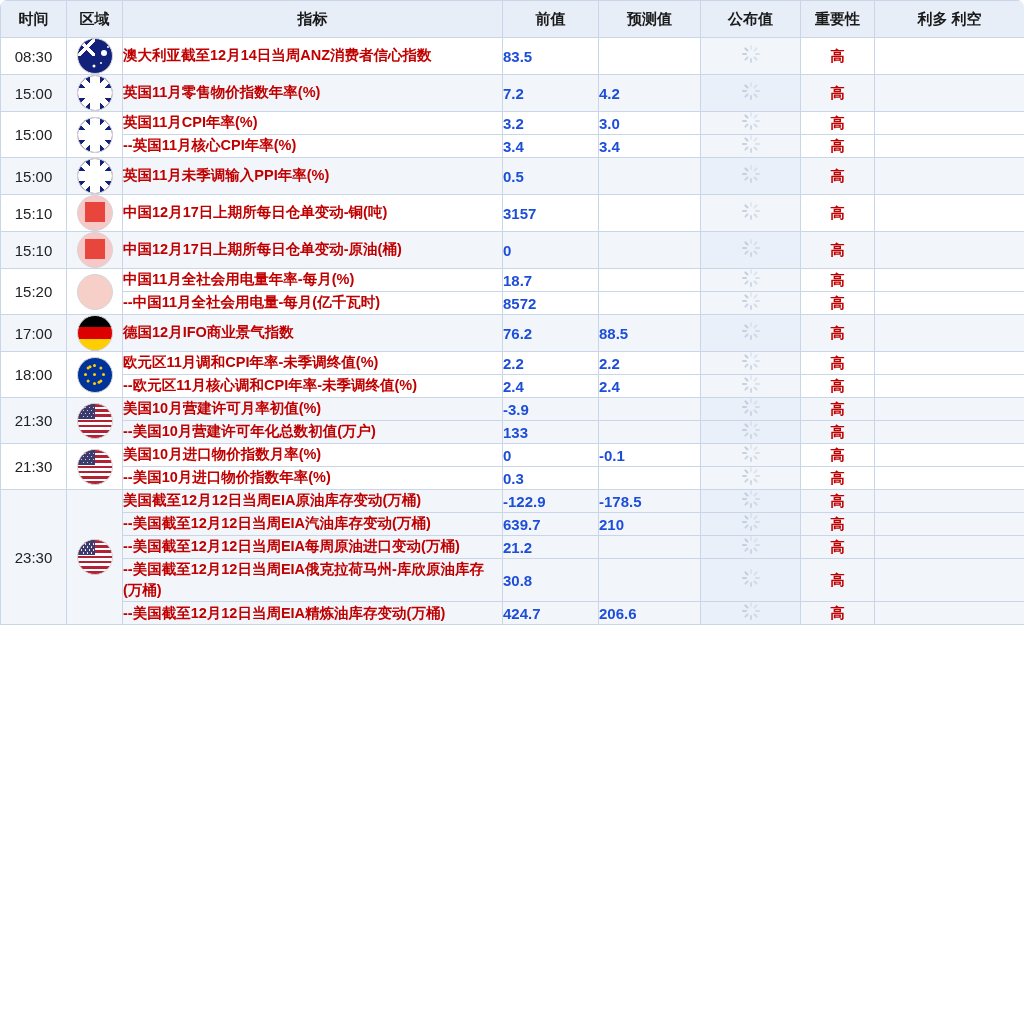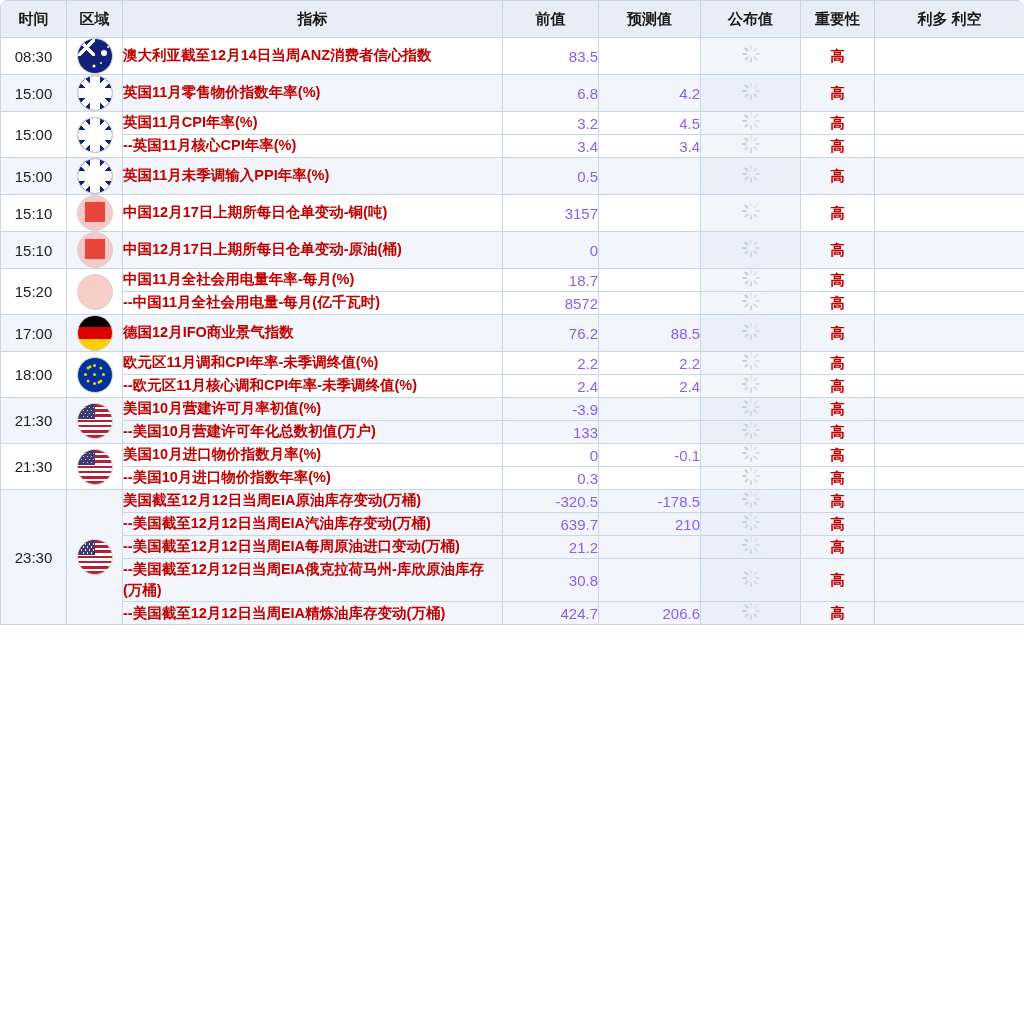--- a/index.html
+++ b/index.html
@@ -46,24 +46,24 @@
   }
   td.indicator {
     color: #c00000;
     font-size: 14.5px;
     font-weight: bold;
     padding: 6px 8px;
     line-height: 1.45;
     text-align: left;
   }
   td.num {
-    text-align: right;
-    color: #8b5cf6;
+    text-align: left;
+    color: #1d4ed8;
     font-size: 15px;
-    font-weight: normal;
+    font-weight: bold;
   }
   td.pub {
     text-align: center;
     background: #f2f6fb;
   }
   td.importance {
     text-align: center;
     color: #c00000;
     font-size: 14.5px;
     font-weight: bold;
@@ -239,32 +239,32 @@
           <td class="num">83.5</td>
           <td class="num"></td>
           <td class="pub"><span class="spinner"><i style="transform: rotate(0deg); opacity: 0.3;"></i><i style="transform: rotate(45deg); opacity: 0.38;"></i><i style="transform: rotate(90deg); opacity: 0.46;"></i><i style="transform: rotate(135deg); opacity: 0.54;"></i><i style="transform: rotate(180deg); opacity: 0.62;"></i><i style="transform: rotate(225deg); opacity: 0.7;"></i><i style="transform: rotate(270deg); opacity: 0.78;"></i><i style="transform: rotate(315deg); opacity: 0.86;"></i></span></td>
           <td class="importance">高</td>
           <td class="effect"></td>
         </tr>
         <tr class="alt">
           <td class="time" rowspan="1">15:00</td>
           <td class="region" rowspan="1"><span class="flag flag-gb"></span></td>
           <td class="indicator">英国11月零售物价指数年率(%)</td>
-          <td class="num">6.8</td>
+          <td class="num">7.2</td>
           <td class="num">4.2</td>
           <td class="pub"><span class="spinner"><i style="transform: rotate(0deg); opacity: 0.3;"></i><i style="transform: rotate(45deg); opacity: 0.38;"></i><i style="transform: rotate(90deg); opacity: 0.46;"></i><i style="transform: rotate(135deg); opacity: 0.54;"></i><i style="transform: rotate(180deg); opacity: 0.62;"></i><i style="transform: rotate(225deg); opacity: 0.7;"></i><i style="transform: rotate(270deg); opacity: 0.78;"></i><i style="transform: rotate(315deg); opacity: 0.86;"></i></span></td>
           <td class="importance">高</td>
           <td class="effect"></td>
         </tr>
         <tr>
           <td class="time" rowspan="2">15:00</td>
           <td class="region" rowspan="2"><span class="flag flag-gb"></span></td>
           <td class="indicator">英国11月CPI年率(%)</td>
           <td class="num">3.2</td>
-          <td class="num">4.5</td>
+          <td class="num">3.0</td>
           <td class="pub"><span class="spinner"><i style="transform: rotate(0deg); opacity: 0.3;"></i><i style="transform: rotate(45deg); opacity: 0.38;"></i><i style="transform: rotate(90deg); opacity: 0.46;"></i><i style="transform: rotate(135deg); opacity: 0.54;"></i><i style="transform: rotate(180deg); opacity: 0.62;"></i><i style="transform: rotate(225deg); opacity: 0.7;"></i><i style="transform: rotate(270deg); opacity: 0.78;"></i><i style="transform: rotate(315deg); opacity: 0.86;"></i></span></td>
           <td class="importance">高</td>
           <td class="effect"></td>
         </tr>
         <tr>
           <td class="indicator">--英国11月核心CPI年率(%)</td>
           <td class="num">3.4</td>
           <td class="num">3.4</td>
           <td class="pub"><span class="spinner"><i style="transform: rotate(0deg); opacity: 0.3;"></i><i style="transform: rotate(45deg); opacity: 0.38;"></i><i style="transform: rotate(90deg); opacity: 0.46;"></i><i style="transform: rotate(135deg); opacity: 0.54;"></i><i style="transform: rotate(180deg); opacity: 0.62;"></i><i style="transform: rotate(225deg); opacity: 0.7;"></i><i style="transform: rotate(270deg); opacity: 0.78;"></i><i style="transform: rotate(315deg); opacity: 0.86;"></i></span></td>
           <td class="importance">高</td>
@@ -379,21 +379,21 @@
           <td class="num">0.3</td>
           <td class="num"></td>
           <td class="pub"><span class="spinner"><i style="transform: rotate(0deg); opacity: 0.3;"></i><i style="transform: rotate(45deg); opacity: 0.38;"></i><i style="transform: rotate(90deg); opacity: 0.46;"></i><i style="transform: rotate(135deg); opacity: 0.54;"></i><i style="transform: rotate(180deg); opacity: 0.62;"></i><i style="transform: rotate(225deg); opacity: 0.7;"></i><i style="transform: rotate(270deg); opacity: 0.78;"></i><i style="transform: rotate(315deg); opacity: 0.86;"></i></span></td>
           <td class="importance">高</td>
           <td class="effect"></td>
         </tr>
         <tr class="alt">
           <td class="time" rowspan="5">23:30</td>
           <td class="region" rowspan="5"><span class="flag flag-us"></span></td>
           <td class="indicator">美国截至12月12日当周EIA原油库存变动(万桶)</td>
-          <td class="num">-320.5</td>
+          <td class="num">-122.9</td>
           <td class="num">-178.5</td>
           <td class="pub"><span class="spinner"><i style="transform: rotate(0deg); opacity: 0.3;"></i><i style="transform: rotate(45deg); opacity: 0.38;"></i><i style="transform: rotate(90deg); opacity: 0.46;"></i><i style="transform: rotate(135deg); opacity: 0.54;"></i><i style="transform: rotate(180deg); opacity: 0.62;"></i><i style="transform: rotate(225deg); opacity: 0.7;"></i><i style="transform: rotate(270deg); opacity: 0.78;"></i><i style="transform: rotate(315deg); opacity: 0.86;"></i></span></td>
           <td class="importance">高</td>
           <td class="effect"></td>
         </tr>
         <tr class="alt">
           <td class="indicator">--美国截至12月12日当周EIA汽油库存变动(万桶)</td>
           <td class="num">639.7</td>
           <td class="num">210</td>
           <td class="pub"><span class="spinner"><i style="transform: rotate(0deg); opacity: 0.3;"></i><i style="transform: rotate(45deg); opacity: 0.38;"></i><i style="transform: rotate(90deg); opacity: 0.46;"></i><i style="transform: rotate(135deg); opacity: 0.54;"></i><i style="transform: rotate(180deg); opacity: 0.62;"></i><i style="transform: rotate(225deg); opacity: 0.7;"></i><i style="transform: rotate(270deg); opacity: 0.78;"></i><i style="transform: rotate(315deg); opacity: 0.86;"></i></span></td>

